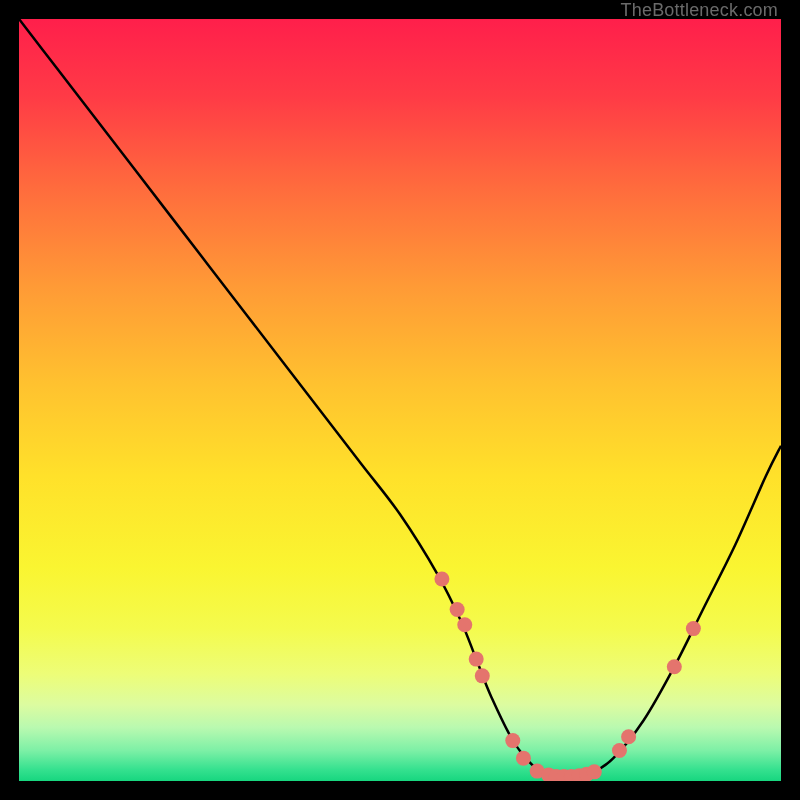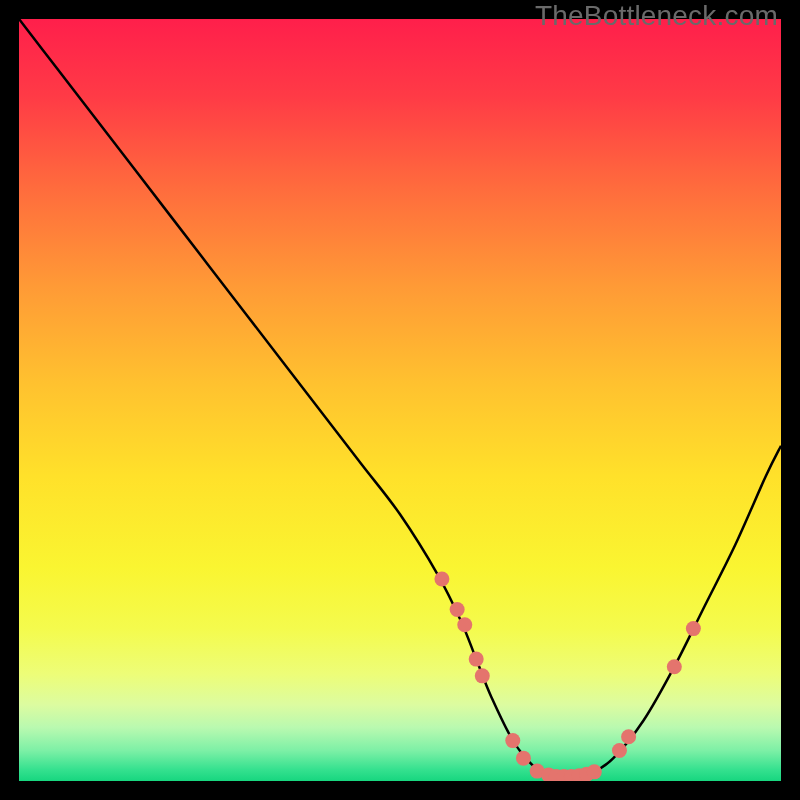--- a/index.html
+++ b/index.html
@@ -24,21 +24,21 @@
     left: 0;
     top: 0;
     width: 762px;
     height: 762px;
   }
   .watermark {
     position: absolute;
     top: 0px;
     right: 22px;
     color: #6a6a6a;
-    font-size: 28px;
+    font-size: 18px;
     font-weight: 500;
     letter-spacing: 0.2px;
   }
   svg { display: block; }
 </style>
 </head>
 <body>
 
 <div class="frame">
   <svg class="plot-area" width="762" height="762" viewBox="0 0 762 762">

